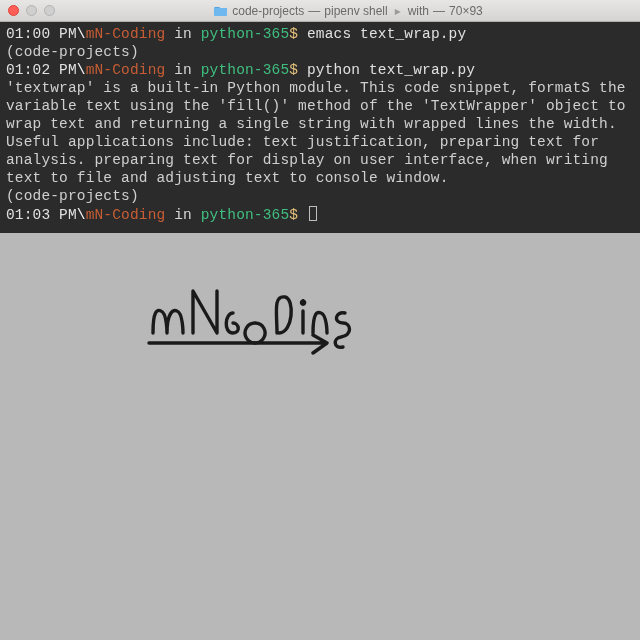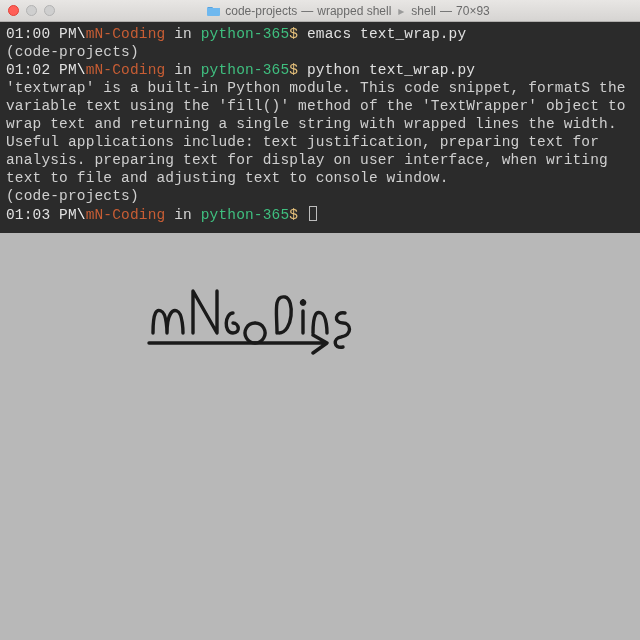--- a/index.html
+++ b/index.html
@@ -98,23 +98,23 @@
   </div>
   <div class="title-center">
     <span class="folder-icon">
       <svg viewBox="0 0 14 11" width="14" height="11">
         <path d="M1 2 h4 l1 1 h7 v7 a1 1 0 0 1 -1 1 h-11 a1 1 0 0 1 -1 -1 v-7 a1 1 0 0 1 1 -1 z" fill="#6fb8ef"></path>
         <path d="M1 2 h4 l1 1 h-5 z" fill="#5aa2dc"></path>
       </svg>
     </span>
     <span>code-projects</span>
     <span> — </span>
-    <span>wrapped shell</span>
+    <span>pipenv shell</span>
     <span class="crumb-sep">▸</span>
-    <span>shell</span>
+    <span>with</span>
     <span> — </span>
     <span>70×93</span>
   </div>
 </div>
 
 <div class="terminal"><span class="c-time">01:00 PM</span><span class="c-slash">\</span><span class="c-user">mN-Coding</span> <span class="c-in">in</span> <span class="c-env">python-365</span><span class="c-dollar">$</span> <span class="c-cmd">emacs text_wrap.py</span>
 <span class="c-out">(code-projects)</span>
 <span class="c-time">01:02 PM</span><span class="c-slash">\</span><span class="c-user">mN-Coding</span> <span class="c-in">in</span> <span class="c-env">python-365</span><span class="c-dollar">$</span> <span class="c-cmd">python text_wrap.py</span>
 <span class="c-out">'textwrap' is a built-in Python module. This code snippet, formatS the variable text using the 'fill()' method of the 'TextWrapper' object to wrap text and returning a single string with wrapped lines the width. Useful applications include: text justification, preparing text for analysis. preparing text for display on user interface, when writing text to file and adjusting text to console window.</span>
 <span class="c-out">(code-projects)</span>

